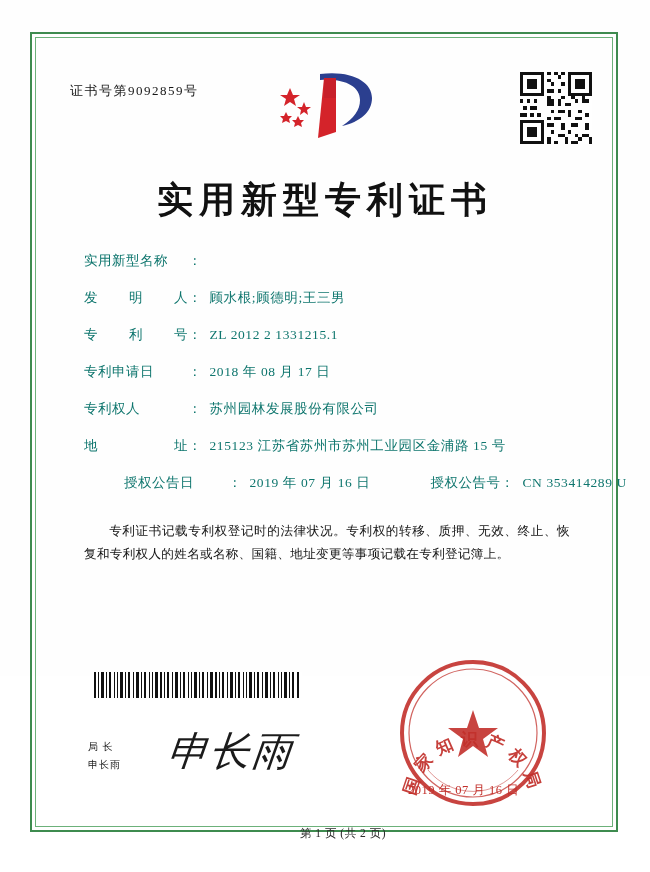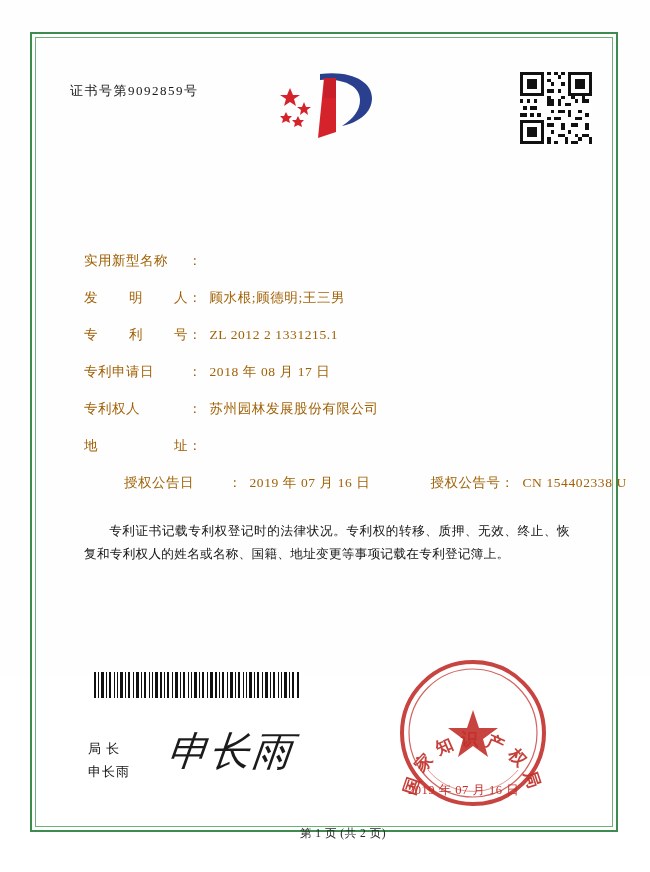--- a/index.html
+++ b/index.html
@@ -99,21 +99,21 @@
     font-family: "Liberation Serif", serif;
   }
 
   
   .fields {
     position: absolute;
     left: 84px;
     top: 252px;
     width: 500px;
     font-size: 13.5px;
-    color: #a16207;
+    color: #0f766e;
   }
   .row {
     display: flex;
     align-items: baseline;
     margin-bottom: 19px;
     white-space: nowrap;
   }
   .lbl {
     width: 104px;
     flex: none;
@@ -161,21 +161,21 @@
     top: 672px;
     width: 210px;
     height: 26px;
   }
 
   
   .sig-labels {
     position: absolute;
     left: 88px;
     top: 738px;
-    font-size: 13px;
+    font-size: 10px;
     line-height: 1.75;
     letter-spacing: 1px;
     color: #141414;
   }
   .signature {
     position: absolute;
     left: 168px;
     top: 724px;
     font-size: 40px;
     font-family: "Liberation Serif", serif;
@@ -315,20 +315,21 @@
         <rect x="17" y="19" width="1" height="1"></rect>
           <rect x="20" y="19" width="1" height="2"></rect>
         <rect x="8" y="7" width="1" height="1"></rect>
           <rect x="12" y="7" width="1" height="1"></rect>
         <rect x="15" y="7" width="1" height="1"></rect>
           <rect x="18" y="7" width="1" height="1"></rect>
       </g>
     </svg>
   </div>
 
+  <div class="title">实用新型专利证书</div>
 
   <div class="fields">
 
     <div class="row">
       <div class="lbl">实用新型名称</div>
       <div class="colon">：</div>
     </div>
 
     <div class="row">
       <div class="lbl spread">
@@ -361,28 +362,29 @@
       <div class="colon">：</div>
       <div class="val">苏州园林发展股份有限公司</div>
     </div>
 
     <div class="row">
       <div class="lbl spread">
         <span>地</span>
         <span>址</span>
       </div>
       <div class="colon">：</div>
+      <div class="val">215123 江苏省苏州市苏州工业园区金浦路 15 号</div>
     </div>
 
     <div class="row dual">
       <div class="lbl">授权公告日</div>
       <div class="colon">：</div>
       <div class="val">2019 年 07 月 16 日</div>
       <div class="second-lbl">授权公告号：</div>
-      <div class="second-val">CN 154402338 U</div>
+      <div class="second-val">CN 353414289 U</div>
     </div>
 
   </div>
 
   <div class="paras">
     <p>专利证书记载专利权登记时的法律状况。专利权的转移、质押、无效、终止、恢复和专利权人的姓名或名称、国籍、地址变更等事项记载在专利登记簿上。</p>
   </div>
 
   <div class="barcode">
     <svg width="210" height="26" viewBox="0 0 210 26" shape-rendering="crispEdges" xmlns="http://www.w3.org/2000/svg">

